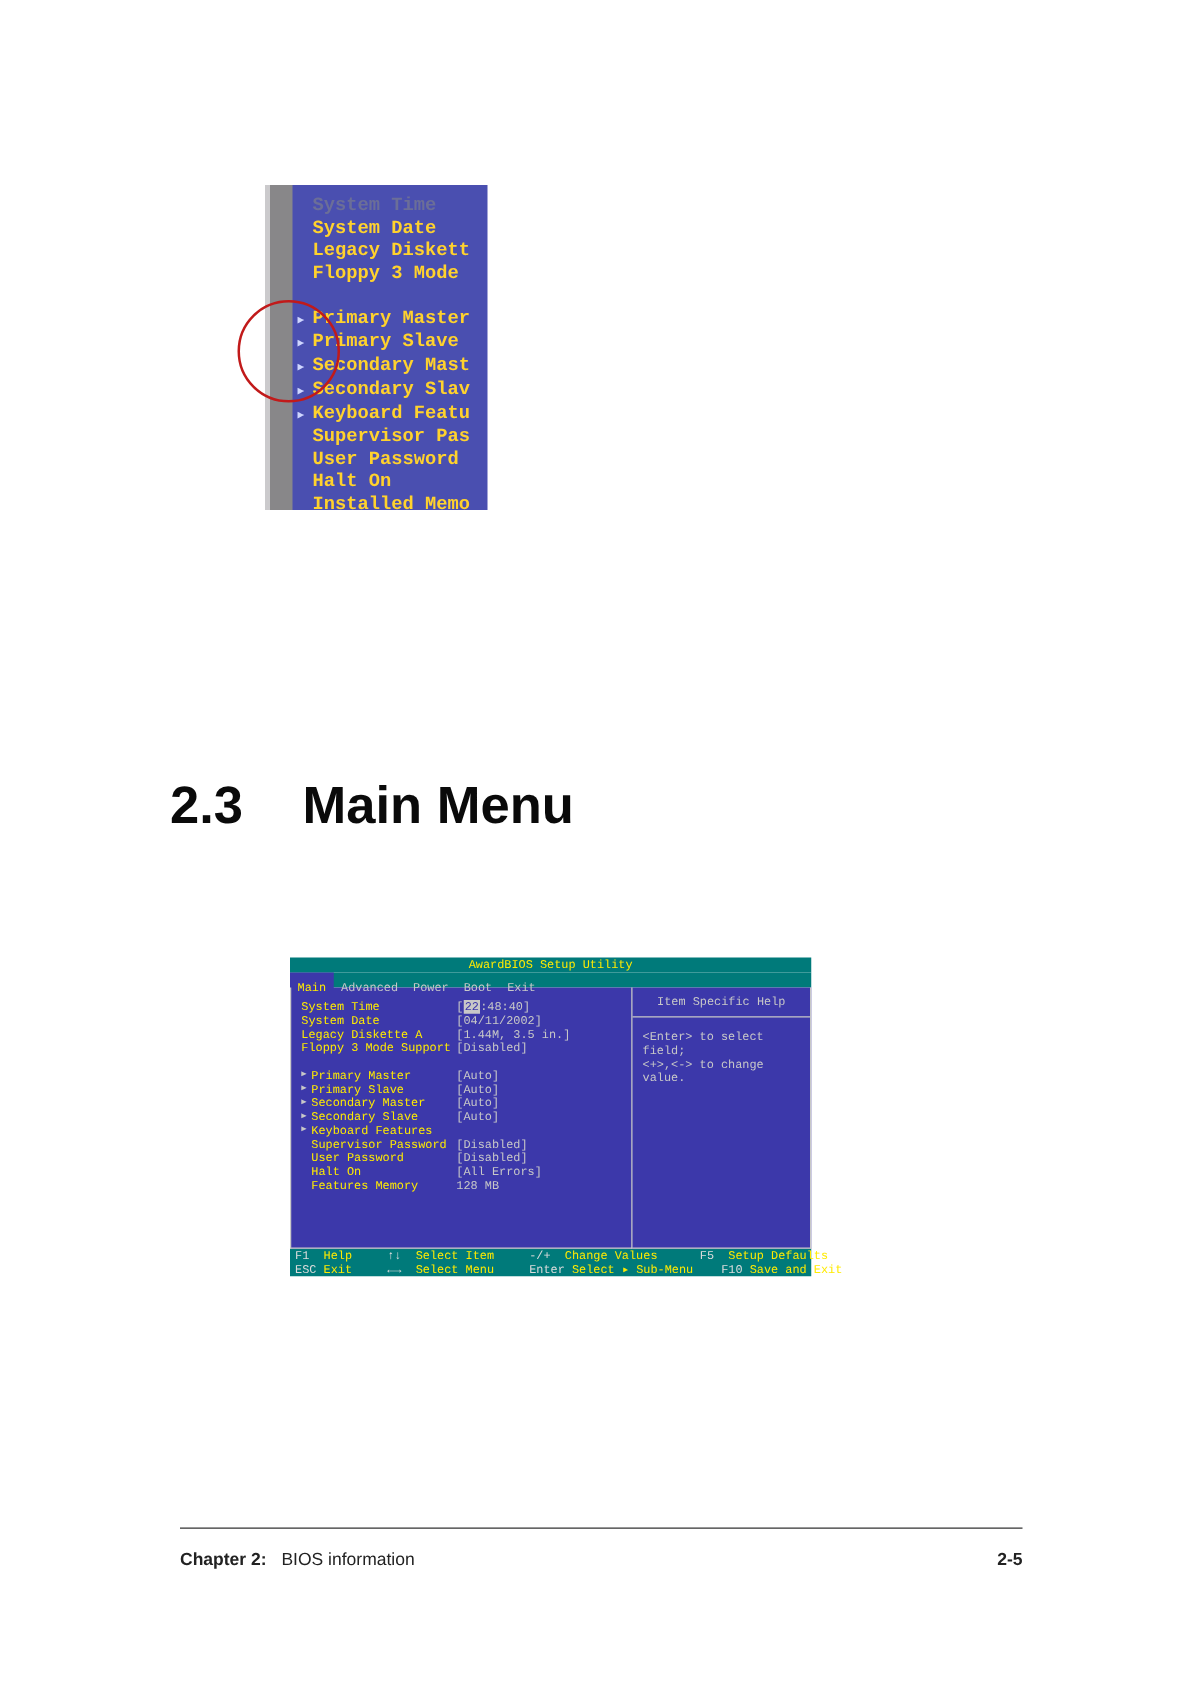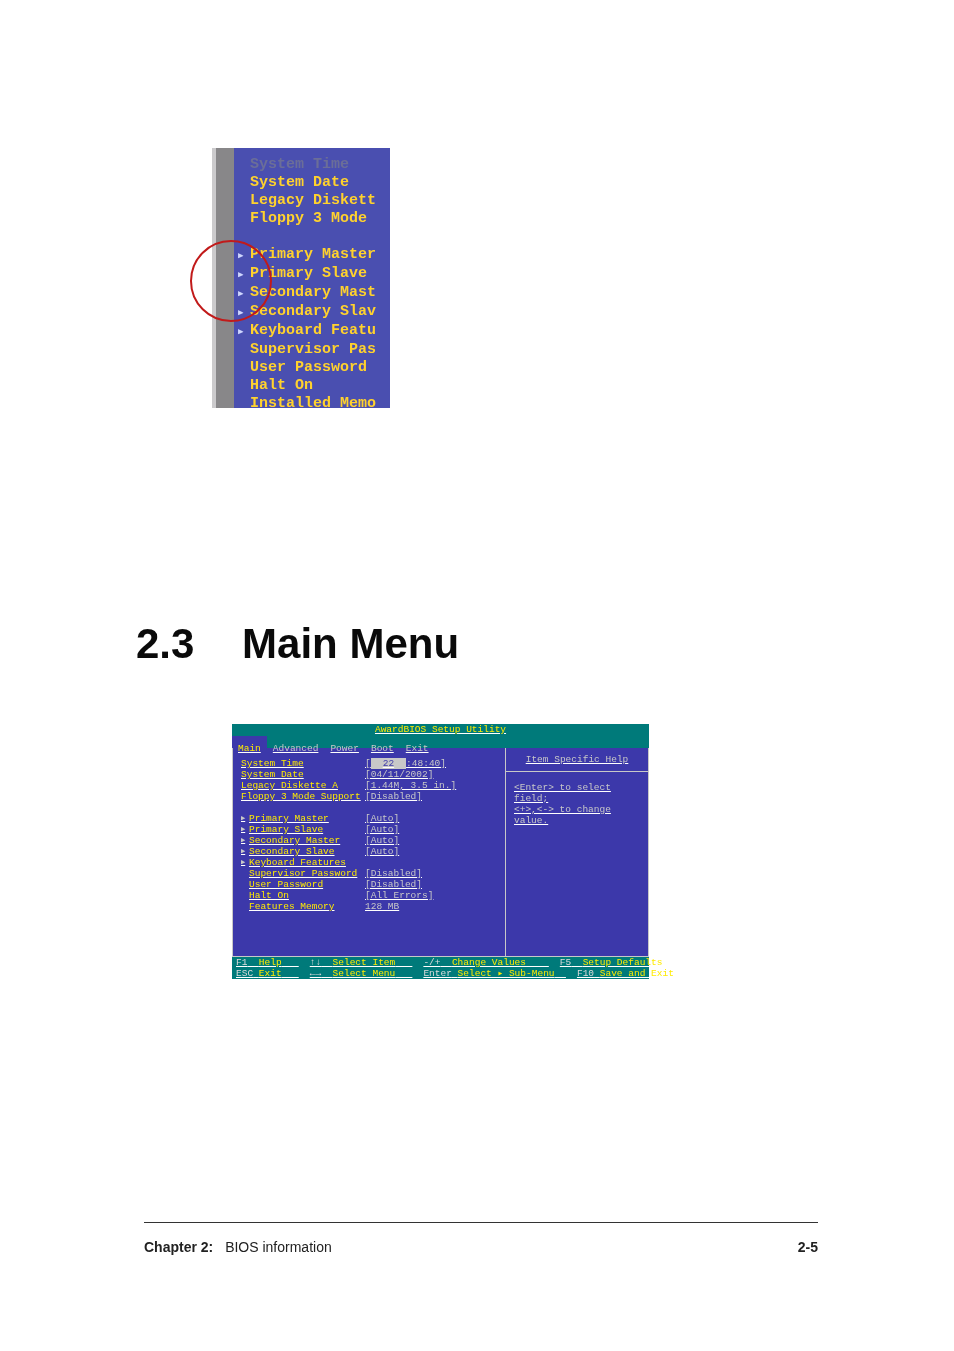--- a/index.html
+++ b/index.html
@@ -77,28 +77,27 @@
     color: #0a0a0a;
     letter-spacing: 0;
   }
   .heading .num { font-family: Arial, Helvetica, sans-serif; font-weight: 900; }
   .heading .ttl { font-family: Arial, Helvetica, sans-serif; font-weight: 900; margin-left: 36px; font-stretch: condensed; }
 
   
   .bios {
     position: absolute;
     left: 232px;
-    top: 724px;
+    top: 766px;
     width: 417px;
     height: 305px;
     font-family: "Courier New", monospace;
     font-size: 9.5px;
     line-height: 11px;
     color: #ffffff;
-    text-decoration: underline;
   }
   .bios .title {
     background: #007a7a;
     color: #ffeb00;
     text-align: center;
     height: 12px;
   }
   .bios .tabs {
     background: #007a7a;
     height: 12px;
@@ -145,21 +144,21 @@
   .bios .row {
     display: flex;
     white-space: nowrap;
   }
   .bios .lbl {
     color: #ffeb00;
     flex: 0 0 124px;
   }
   .bios .lbl.link { color: #ffeb00; }
   .bios .val { color: #c8c8c8; }
-  .bios .val .cursor-box { background: #c8c8c8; color: #3c38aa; padding: 0 12px; }
+  .bios .val .cursor-box { background: #c8c8c8; color: #3c38aa; padding: 0 1px; }
   .bios .ptr { color: #c8c8c8; display: inline-block; width: 8px; font-size: 7px; }
   .bios .gap { height: 11px; }
   .bios .footer {
     height: 22px;
     background: #007a7a;
     color: #ffeb00;
     padding: 0 4px;
     display: flex;
     flex-direction: column;
     justify-content: center;

